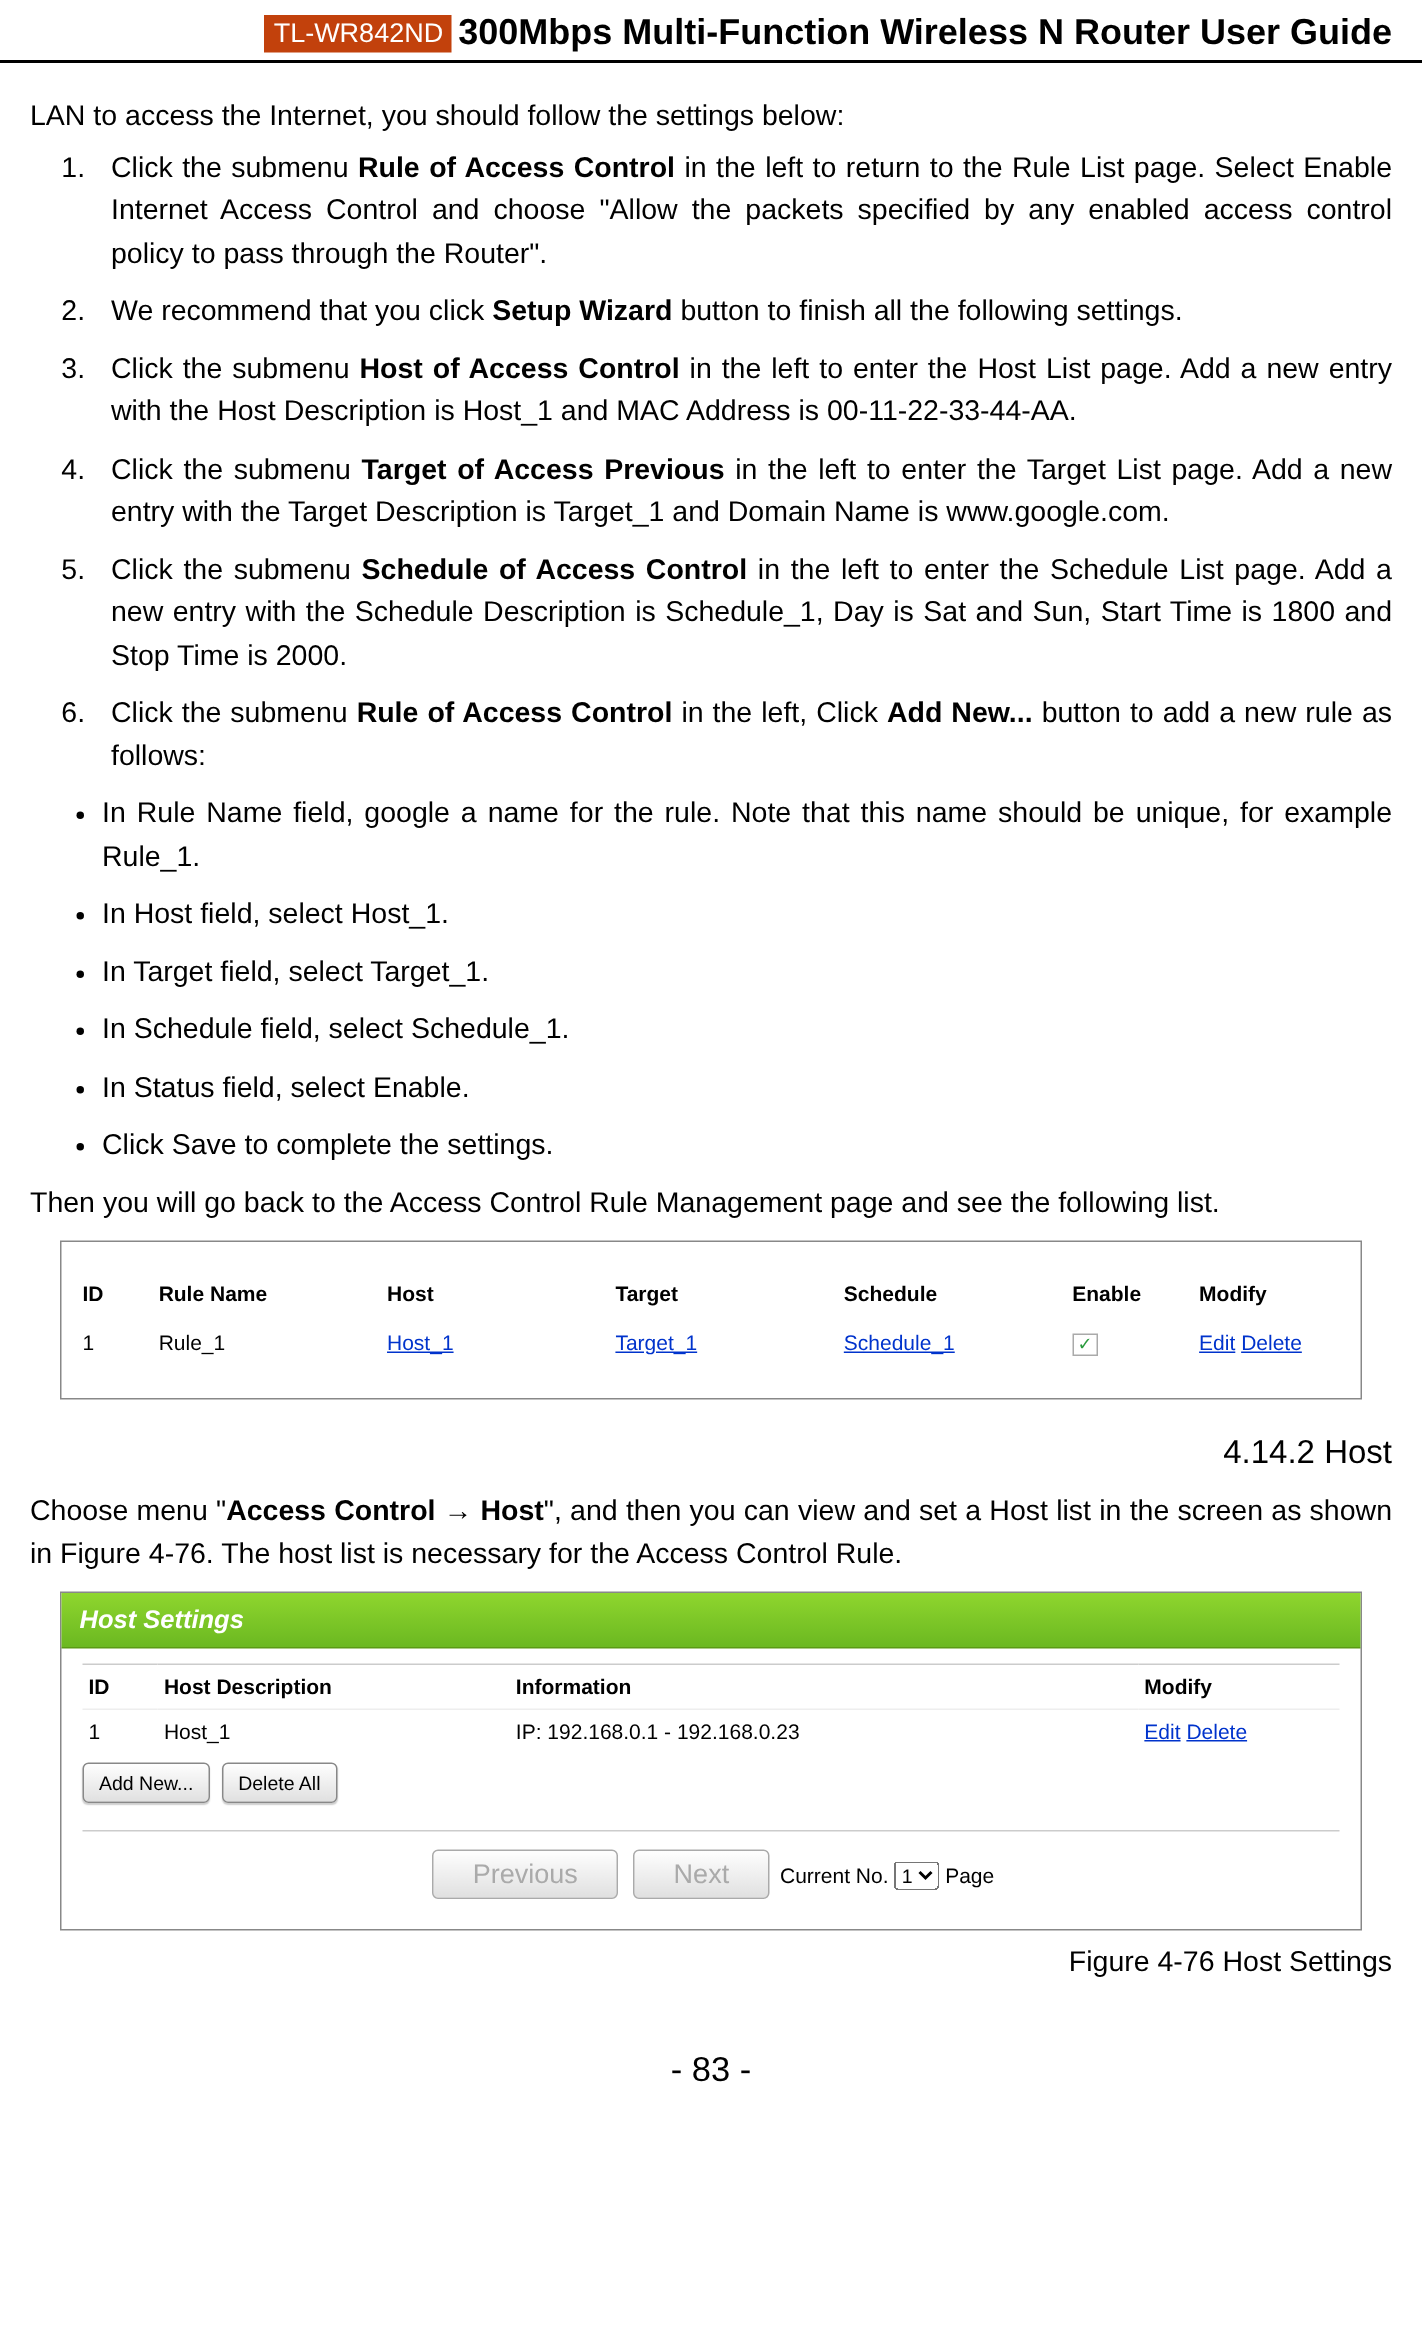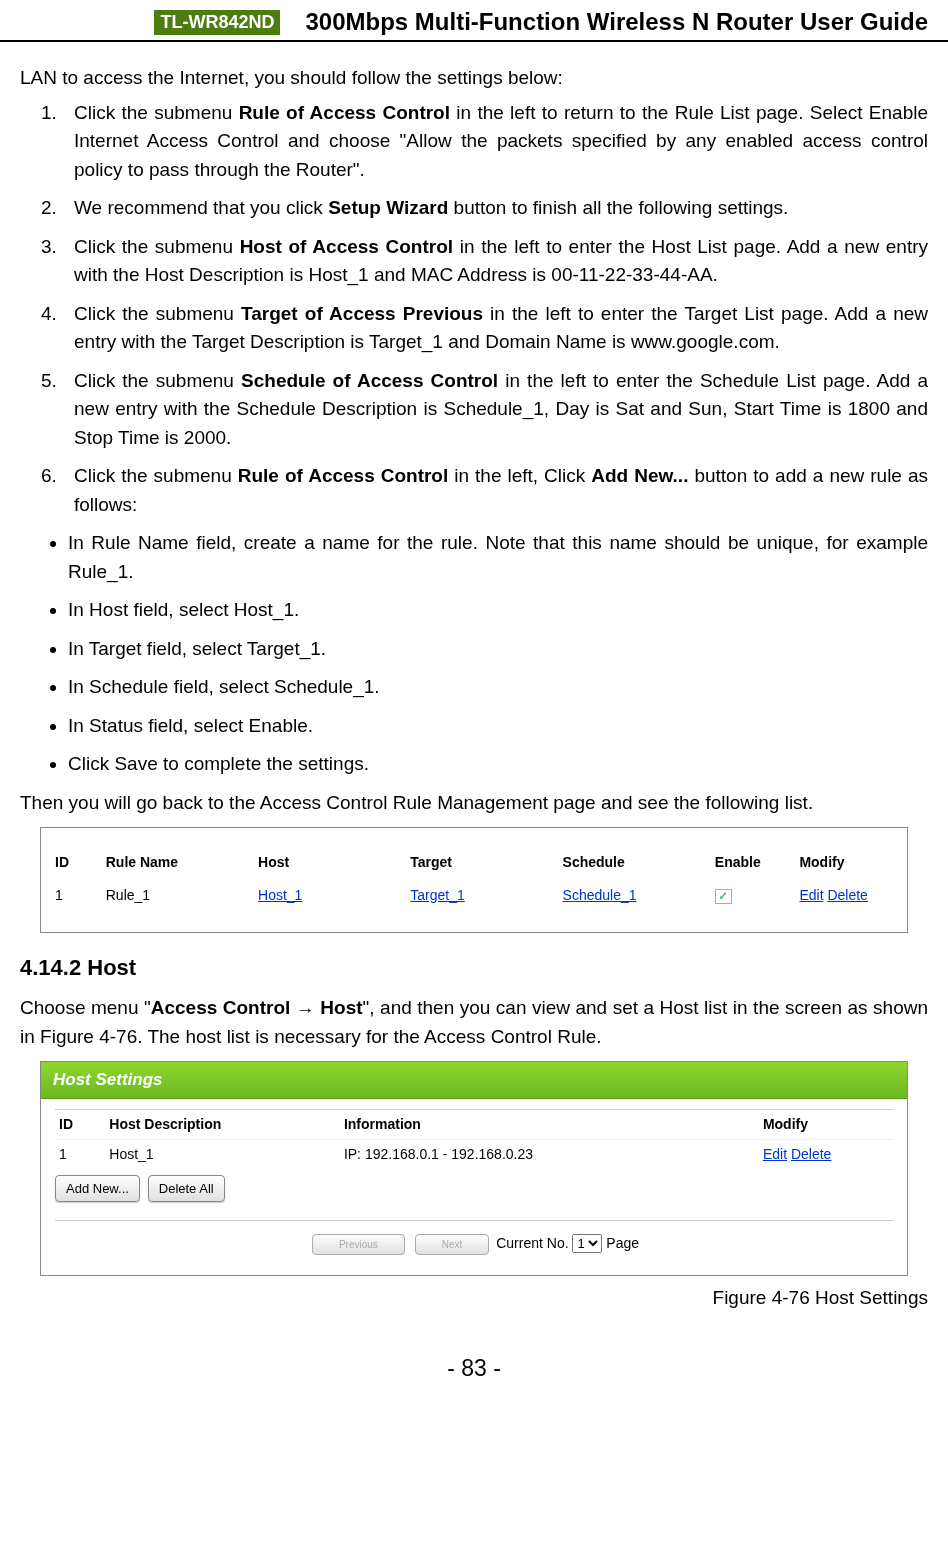--- a/index.html
+++ b/index.html
@@ -10,25 +10,25 @@
       background: white;
     }
     .header {
       display: flex;
       justify-content: flex-end;
       align-items: center;
       padding: 8px 20px 4px 20px;
       border-bottom: 2px solid black;
     }
     .header .model {
-      background: #4d7c0f;
+      background: #c2410c;
       color: white;
-      font-weight: bold;
+      font-weight: normal;
       padding: 2px 6px;
-      margin-right: 25px;
+      margin-right: 4px;
       font-size: 18px;
     }
     .header .title {
       font-weight: bold;
       font-size: 24px;
     }
     .content {
       padding: 16px 20px;
       font-size: 19px;
       line-height: 1.5;
@@ -50,22 +50,23 @@
       list-style-type: disc;
       padding-left: 48px;
       margin: 8px 0;
     }
     ul.bullets > li {
       margin-bottom: 10px;
       text-align: justify;
     }
     .section-heading {
       font-size: 22px;
-      font-weight: bold;
+      font-weight: normal;
       margin: 18px 0 10px 0;
+      text-align: right;
     }
     .footer {
       text-align: center;
       padding: 18px 0;
       font-size: 23px;
     }
     .figure-caption {
       text-align: right;
       font-size: 19px;
       margin: 8px 0;
@@ -162,21 +163,21 @@
       text-align: center;
       border-top: 1px solid #ccc;
       padding-top: 12px;
       margin-top: 18px;
     }
     .host-settings .pager-btn {
       background: linear-gradient(to bottom, #fefefe, #e0e0e0);
       border: 1px solid #aaa;
       border-radius: 4px;
       padding: 2px 26px;
-      font-size: 10px;
+      font-size: 18px;
       color: #aaa;
       margin: 0 3px;
       display: inline-block;
     }
     .host-settings select {
       font-size: 13px;
     }
   </style>
 </head>
 <body>
@@ -204,21 +205,21 @@
     </li>
     <li>
       <span>Click the submenu </span><span class="bold">Schedule of Access Control</span><span> in the left to enter the Schedule List page. Add a new entry with the Schedule Description is Schedule_1, Day is Sat and Sun, Start Time is 1800 and Stop Time is 2000.</span>
     </li>
     <li>
       <span>Click the submenu </span><span class="bold">Rule of Access Control</span><span> in the left, Click </span><span class="bold">Add New...</span><span> button to add a new rule as follows:</span>
     </li>
   </ol>
 
   <ul class="bullets">
-    <li>In Rule Name field, create a name for the rule. Note that this name should be unique, for example Rule_1.</li>
+    <li>In Rule Name field, google a name for the rule. Note that this name should be unique, for example Rule_1.</li>
     <li>In Host field, select Host_1.</li>
     <li>In Target field, select Target_1.</li>
     <li>In Schedule field, select Schedule_1.</li>
     <li>In Status field, select Enable.</li>
     <li>Click Save to complete the settings.</li>
   </ul>
 
   <p>Then you will go back to the Access Control Rule Management page and see the following list.</p>
 
   <div class="rule-mgmt">

